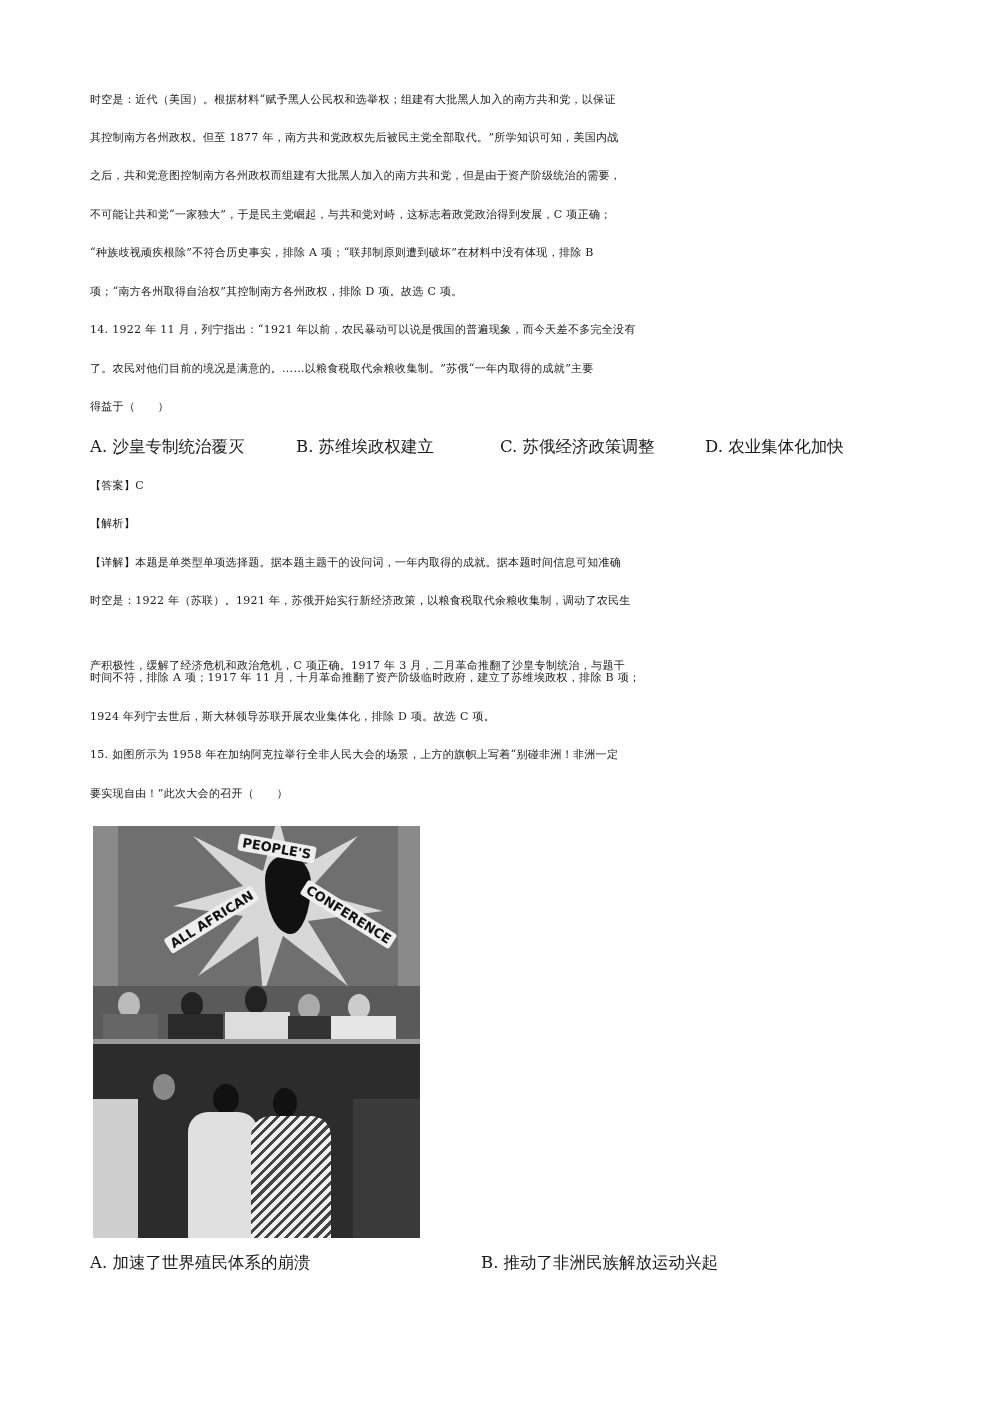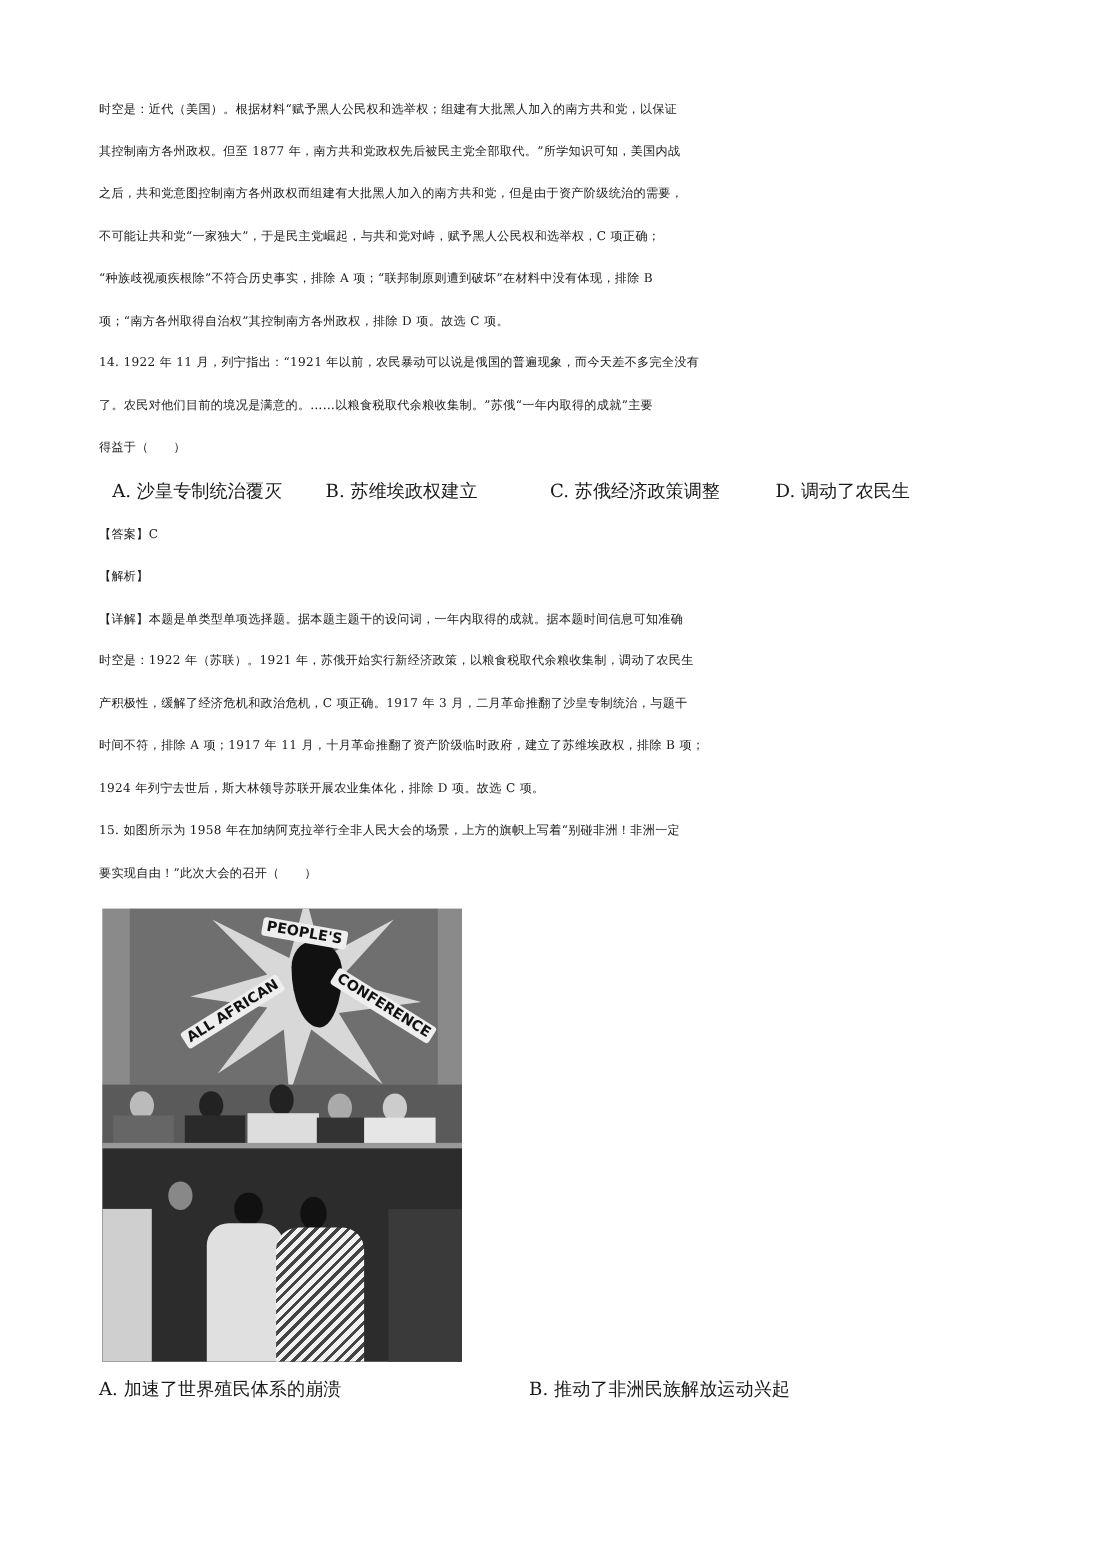--- a/index.html
+++ b/index.html
@@ -19,38 +19,38 @@
   .people-row{position:absolute;left:0;width:100%;}
   .head{position:absolute;border-radius:50%;}
   .body{position:absolute;}
 </style>
 </head>
 <body>
 
 <div class="line" style="top:90px">时空是：近代（美国）。根据材料“赋予黑人公民权和选举权；组建有大批黑人加入的南方共和党，以保证</div>
 <div class="line" style="top:128px">其控制南方各州政权。但至 1877 年，南方共和党政权先后被民主党全部取代。”所学知识可知，美国内战</div>
 <div class="line" style="top:166px">之后，共和党意图控制南方各州政权而组建有大批黑人加入的南方共和党，但是由于资产阶级统治的需要，</div>
-<div class="line" style="top:205px">不可能让共和党“一家独大”，于是民主党崛起，与共和党对峙，赋予黑人公民权和选举权，C 项正确；</div>
+<div class="line" style="top:205px">不可能让共和党“一家独大”，于是民主党崛起，与共和党对峙，这标志着政党政治得到发展，C 项正确；</div>
 <div class="line" style="top:243px">“种族歧视顽疾根除”不符合历史事实，排除 A 项；“联邦制原则遭到破坏”在材料中没有体现，排除 B</div>
 <div class="line" style="top:282px">项；“南方各州取得自治权”其控制南方各州政权，排除 D 项。故选 C 项。</div>
 
 <div class="line" style="top:320px">14. 1922 年 11 月，列宁指出：“1921 年以前，农民暴动可以说是俄国的普遍现象，而今天差不多完全没有</div>
 <div class="line" style="top:359px">了。农民对他们目前的境况是满意的。……以粮食税取代余粮收集制。”苏俄“一年内取得的成就”主要</div>
 <div class="line" style="top:397px">得益于（　　）</div>
 
-<div class="opt" style="left:102px;top:437px">A. 沙皇专制统治覆灭</div>
+<div class="opt" style="left:90px;top:437px">A. 沙皇专制统治覆灭</div>
 <div class="opt" style="left:296px;top:437px">B. 苏维埃政权建立</div>
 <div class="opt" style="left:500px;top:437px">C. 苏俄经济政策调整</div>
-<div class="opt" style="left:705px;top:437px">D. 调动了农民生</div>
+<div class="opt" style="left:705px;top:437px">D. 农业集体化加快</div>
 
 <div class="line" style="top:476px">【答案】C</div>
 <div class="line" style="top:514px">【解析】</div>
 <div class="line" style="top:553px">【详解】本题是单类型单项选择题。据本题主题干的设问词，一年内取得的成就。据本题时间信息可知准确</div>
 <div class="line" style="top:591px">时空是：1922 年（苏联）。1921 年，苏俄开始实行新经济政策，以粮食税取代余粮收集制，调动了农民生</div>
-<div class="line" style="top:630px">产积极性，缓解了经济危机和政治危机，C 项正确。1917 年 3 月，二月革命推翻了沙皇专制统治，与题干</div>
+<div class="line" style="top:656px">产积极性，缓解了经济危机和政治危机，C 项正确。1917 年 3 月，二月革命推翻了沙皇专制统治，与题干</div>
 <div class="line" style="top:668px">时间不符，排除 A 项；1917 年 11 月，十月革命推翻了资产阶级临时政府，建立了苏维埃政权，排除 B 项；</div>
 <div class="line" style="top:707px">1924 年列宁去世后，斯大林领导苏联开展农业集体化，排除 D 项。故选 C 项。</div>
 
 <div class="line" style="top:745px">15. 如图所示为 1958 年在加纳阿克拉举行全非人民大会的场景，上方的旗帜上写着“别碰非洲！非洲一定</div>
 <div class="line" style="top:784px">要实现自由！”此次大会的召开（　　）</div>
 
 <div class="photo">
   <div class="banner">
     <svg class="star" viewBox="0 0 220 180">
       <polygon points="110,0 125,55 190,20 140,75 215,95 140,105 180,170 115,120 95,180 90,120 30,160 75,100 5,90 75,70 25,20 95,55" fill="#d8d8d8"></polygon>

